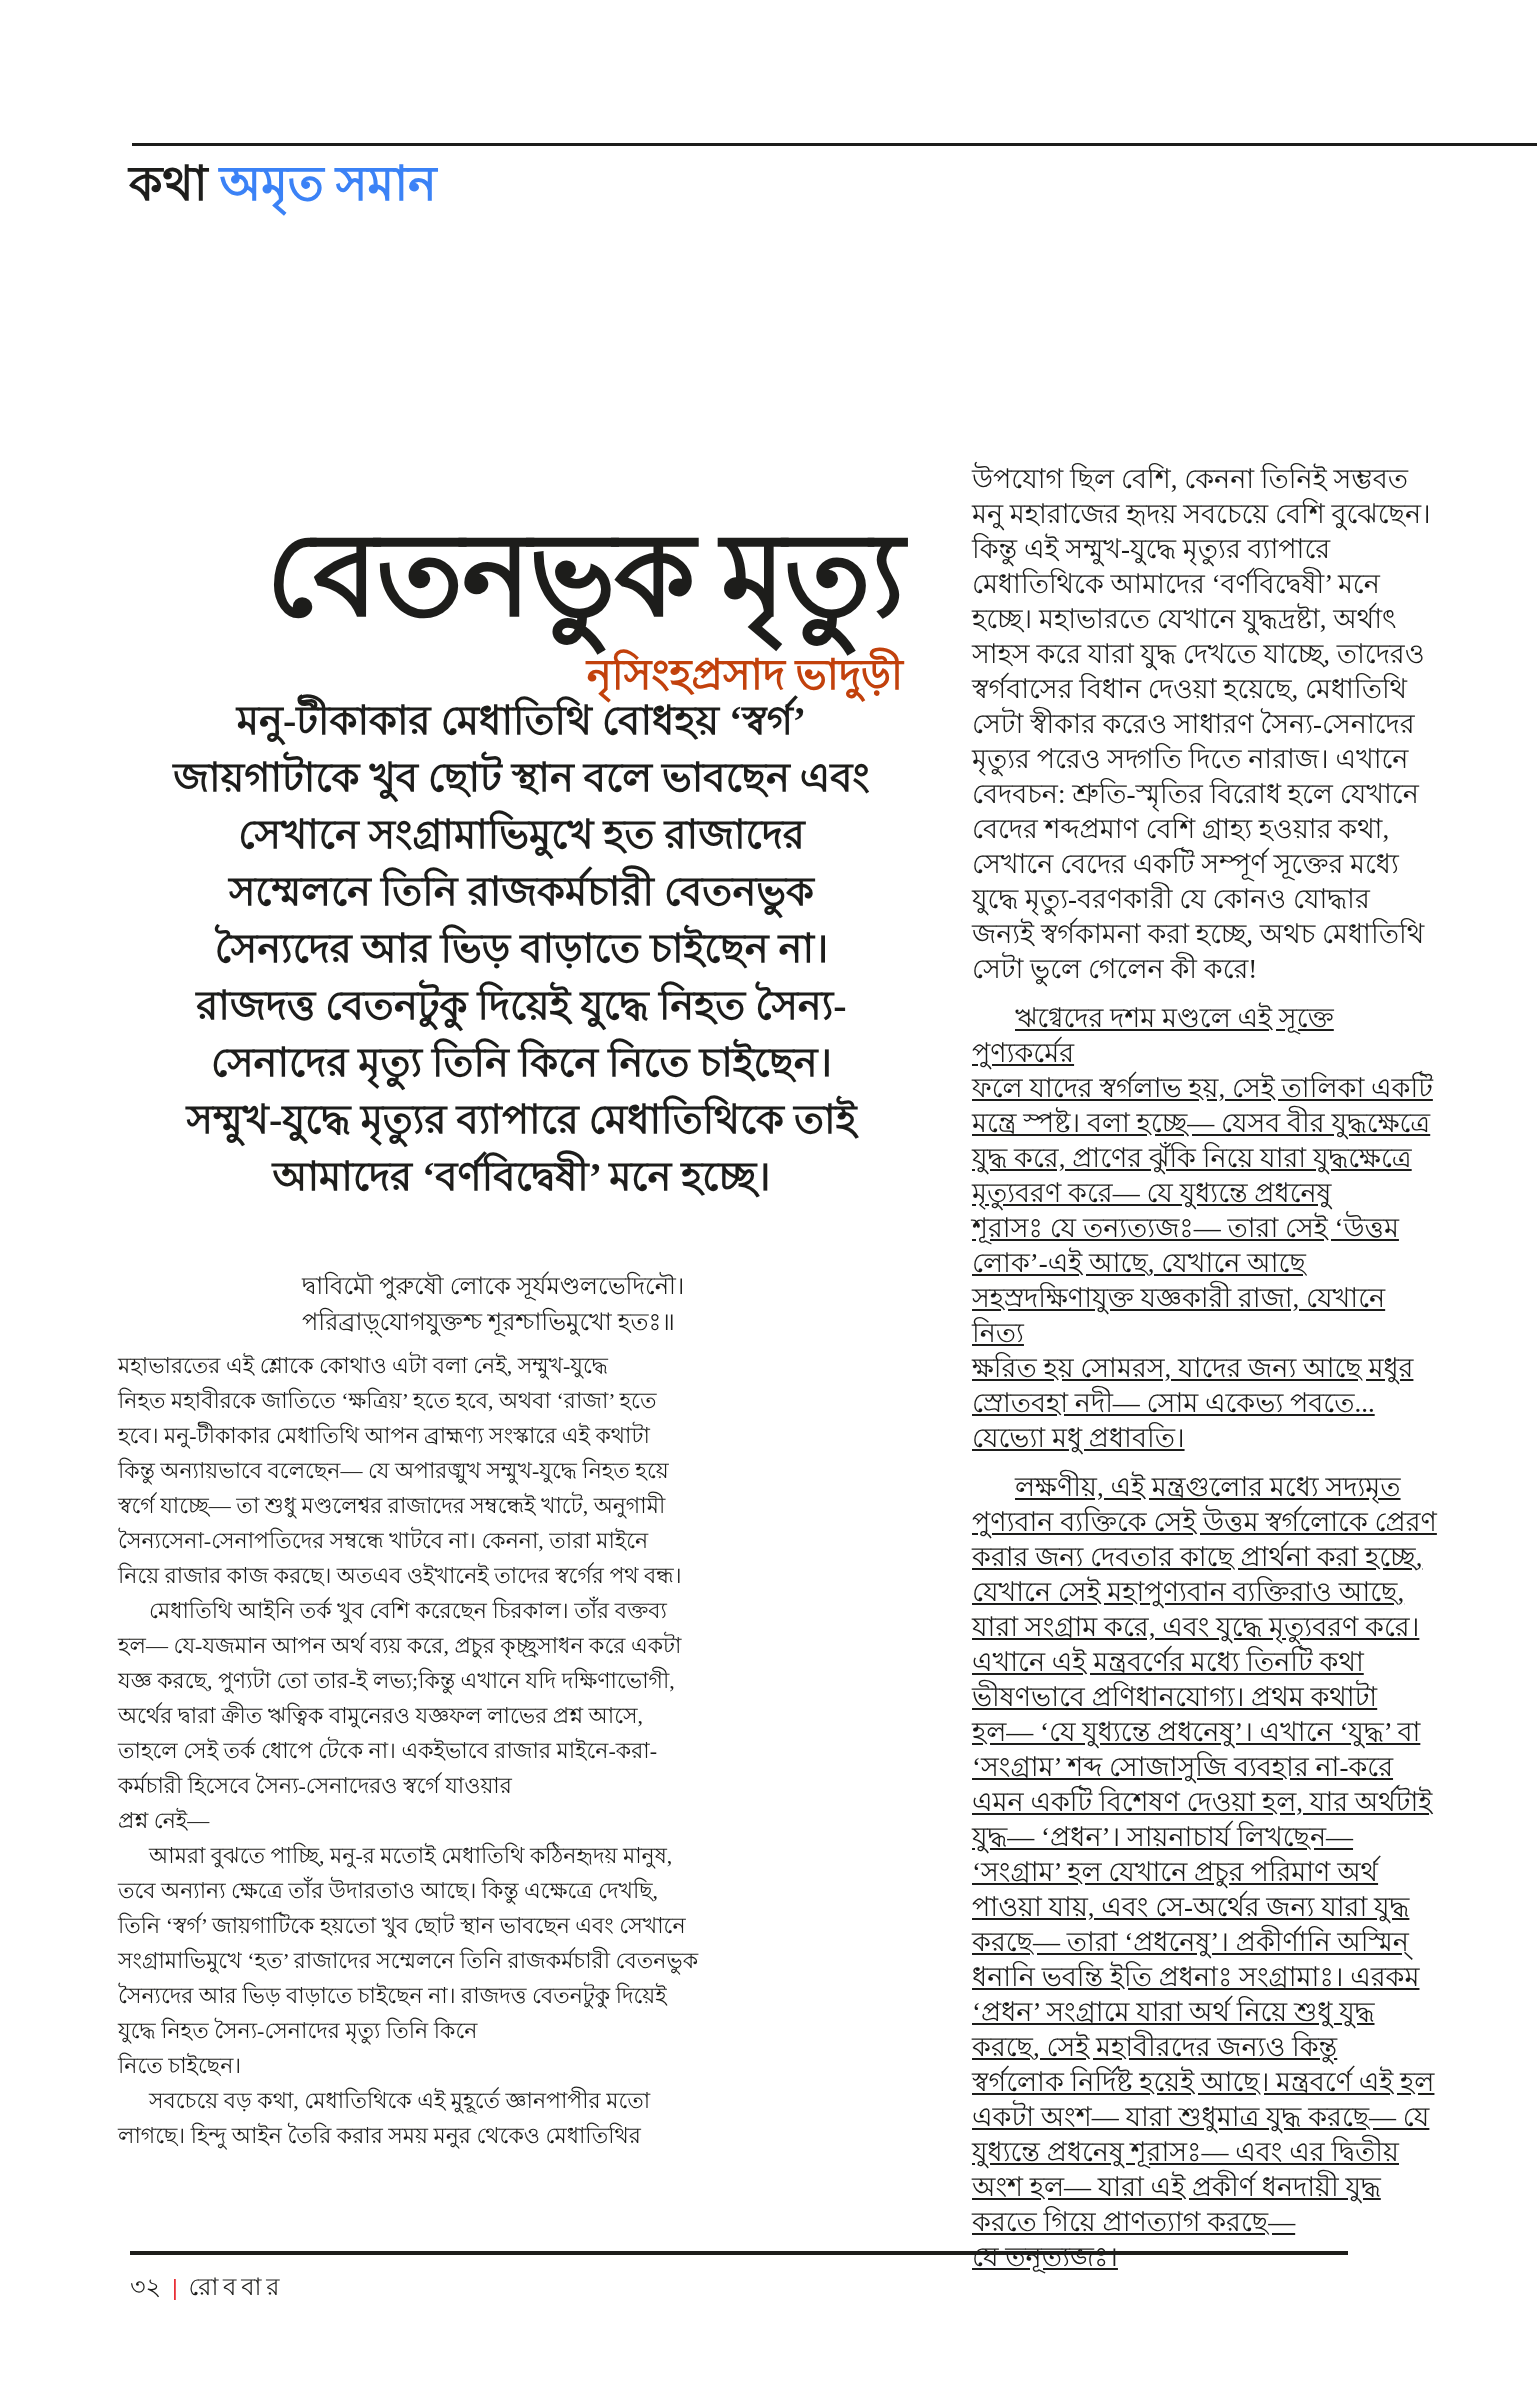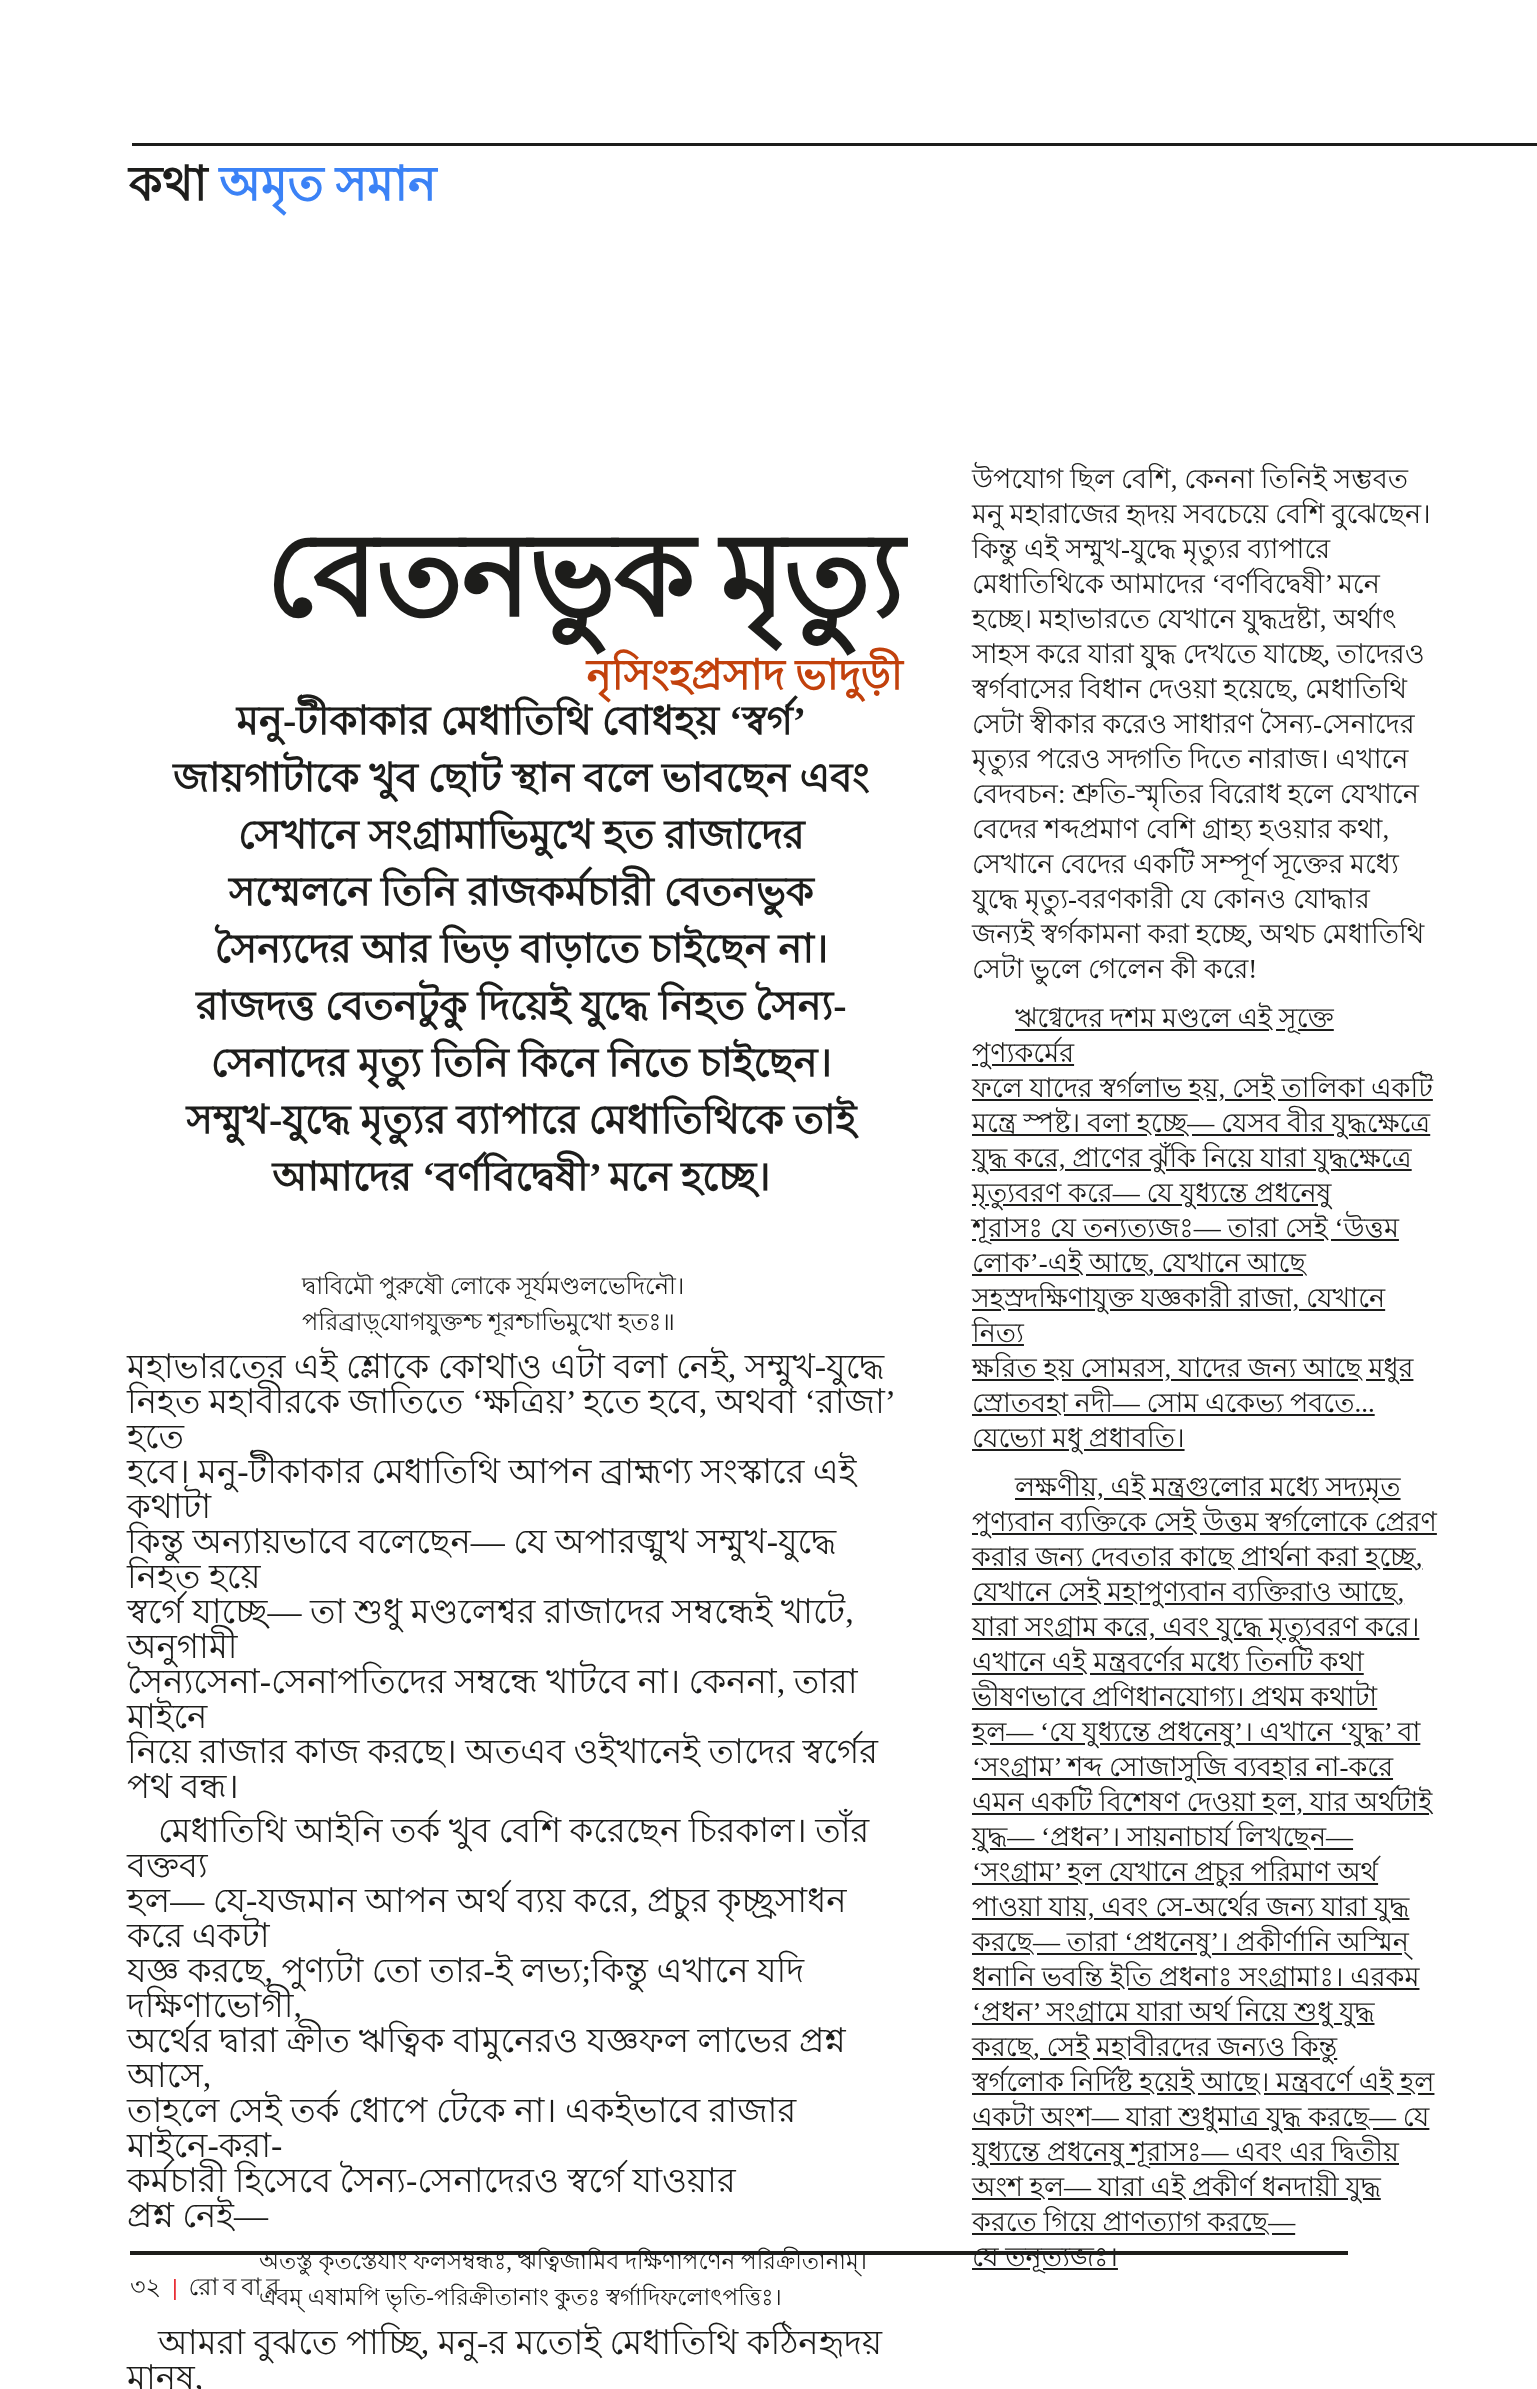--- a/index.html
+++ b/index.html
@@ -44,21 +44,21 @@
 
   .left-col {
     left: 118px; top: 1268px; width: 787px;
   }
   .left-col .shloka {
     padding-left: 184px;
     font-size: 24px; line-height: 36px;
     white-space: pre-line; margin: 0 0 7.8px 0;
   }
   .left-col p.body {
-    margin: 9px; font-size: 34px; line-height: 35px;
+    margin: 0; font-size: 22px; line-height: 35px;
     white-space: pre-line; text-align: left;
   }
   .left-col p.indent { text-indent: 31px; }
   .left-col .quote {
     margin: 11px 0 9.3px 0; padding-left: 141px;
     font-size: 23px; line-height: 36px;
     white-space: pre-line;
   }
 
   .right-col {
@@ -114,22 +114,20 @@
 স্বর্গে যাচ্ছে— তা শুধু মণ্ডলেশ্বর রাজাদের সম্বন্ধেই খাটে, অনুগামী
 সৈন্যসেনা-সেনাপতিদের সম্বন্ধে খাটবে না। কেননা, তারা মাইনে
 নিয়ে রাজার কাজ করছে। অতএব ওইখানেই তাদের স্বর্গের পথ বন্ধ।</p>
   <p class="body indent">মেধাতিথি আইনি তর্ক খুব বেশি করেছেন চিরকাল। তাঁর বক্তব্য
 হল— যে-যজমান আপন অর্থ ব্যয় করে, প্রচুর কৃচ্ছ্রসাধন করে একটা
 যজ্ঞ করছে, পুণ্যটা তো তার-ই লভ্য;কিন্তু এখানে যদি দক্ষিণাভোগী,
 অর্থের দ্বারা ক্রীত ঋত্বিক বামুনেরও যজ্ঞফল লাভের প্রশ্ন আসে,
 তাহলে সেই তর্ক ধোপে টেকে না। একইভাবে রাজার মাইনে-করা-
 কর্মচারী হিসেবে সৈন্য-সেনাদেরও স্বর্গে যাওয়ার
 প্রশ্ন নেই—</p>
-  <div class="quote">অতস্তু কৃতস্তেযাং ফলসম্বন্ধঃ, ঋত্বিজামিব দক্ষিণাপণেন পরিক্রীতানাম্।
-এবম্ এষামপি ভৃতি-পরিক্রীতানাং কুতঃ স্বর্গাদিফলোৎপত্তিঃ।</div>
   <p class="body indent">আমরা বুঝতে পাচ্ছি, মনু-র মতোই মেধাতিথি কঠিনহৃদয় মানুষ,
 তবে অন্যান্য ক্ষেত্রে তাঁর উদারতাও আছে। কিন্তু এক্ষেত্রে দেখছি,
 তিনি ‘স্বর্গ’ জায়গাটিকে হয়তো খুব ছোট স্থান ভাবছেন এবং সেখানে
 সংগ্রামাভিমুখে ‘হত’ রাজাদের সম্মেলনে তিনি রাজকর্মচারী বেতনভুক
 সৈন্যদের আর ভিড় বাড়াতে চাইছেন না। রাজদত্ত বেতনটুকু দিয়েই
 যুদ্ধে নিহত সৈন্য-সেনাদের মৃত্যু তিনি কিনে
 নিতে চাইছেন।</p>
   <p class="body indent">সবচেয়ে বড় কথা, মেধাতিথিকে এই মুহূর্তে জ্ঞানপাপীর মতো
 লাগছে। হিন্দু আইন তৈরি করার সময় মনুর থেকেও মেধাতিথির</p>
 </div>

